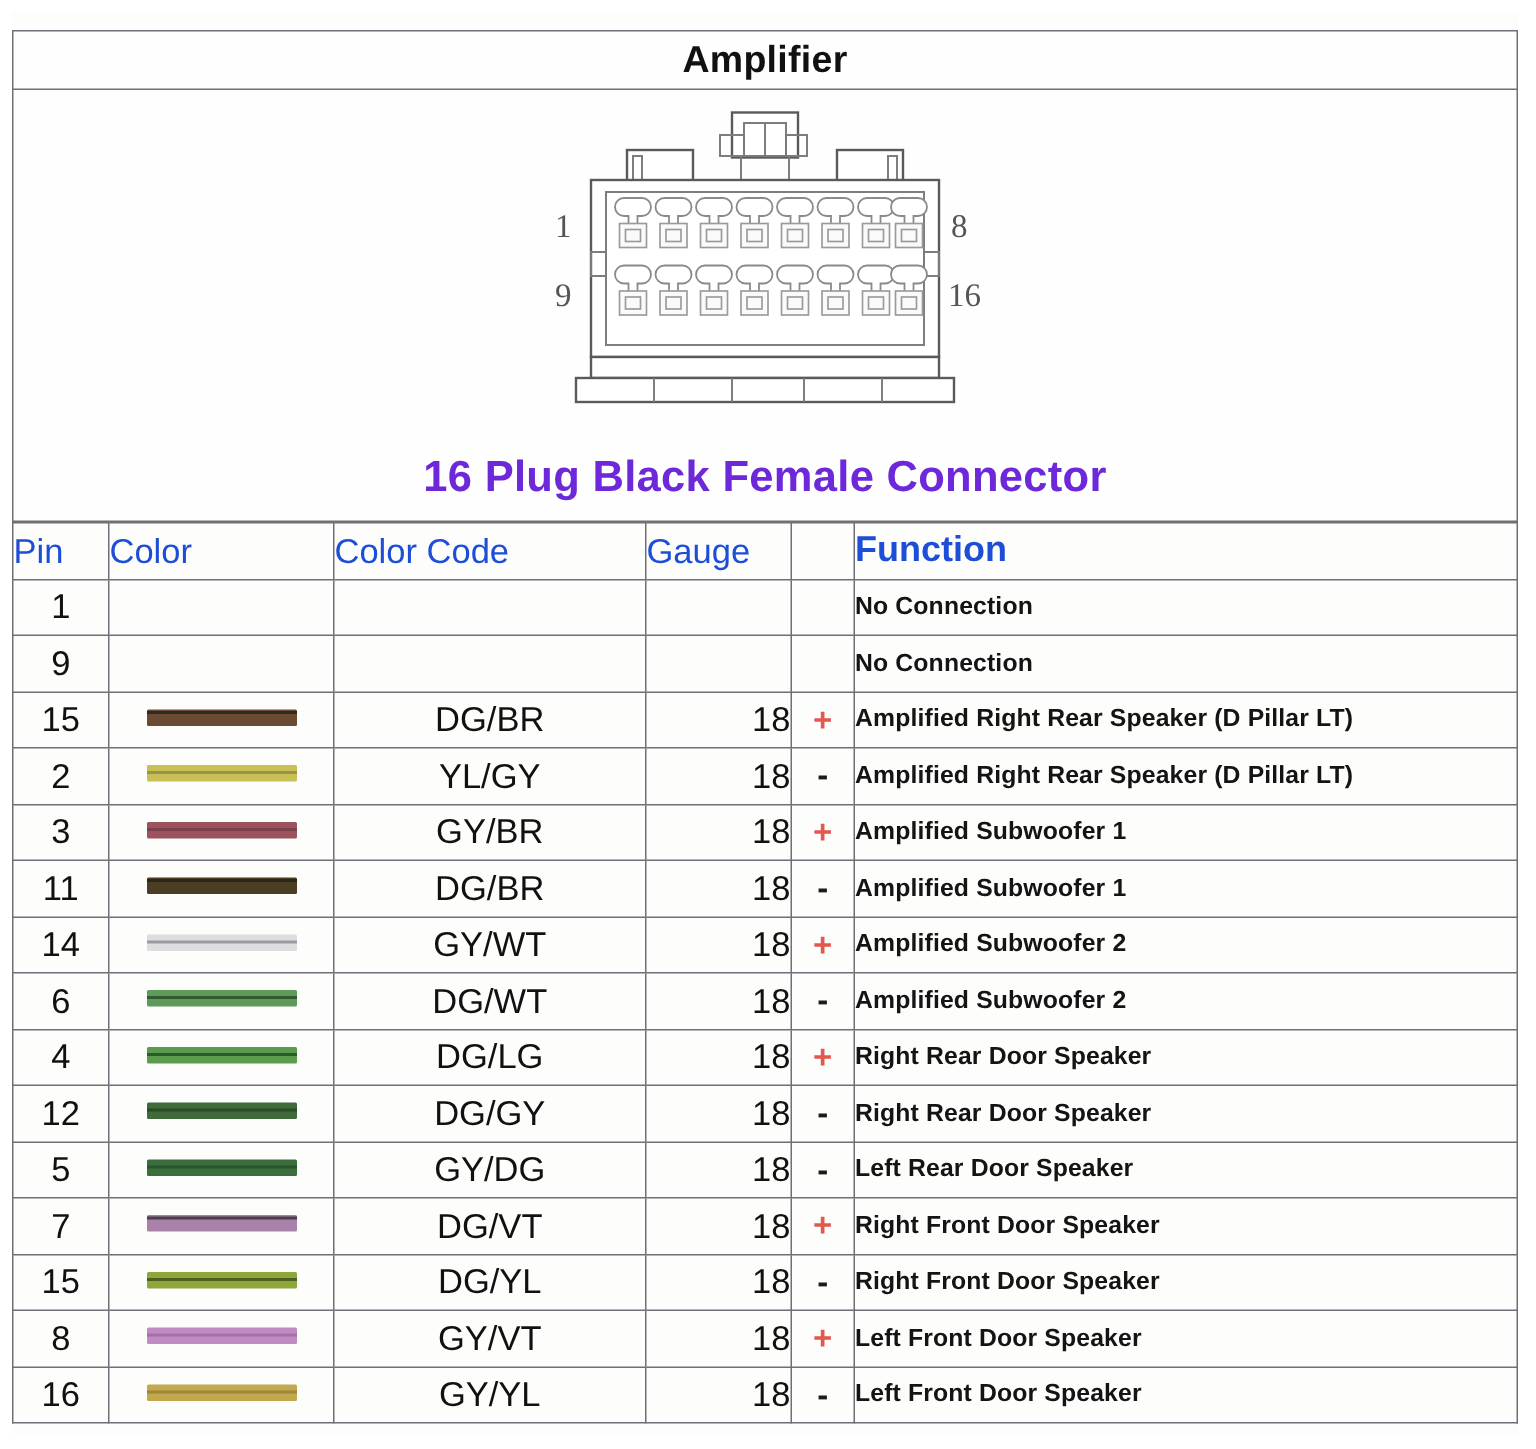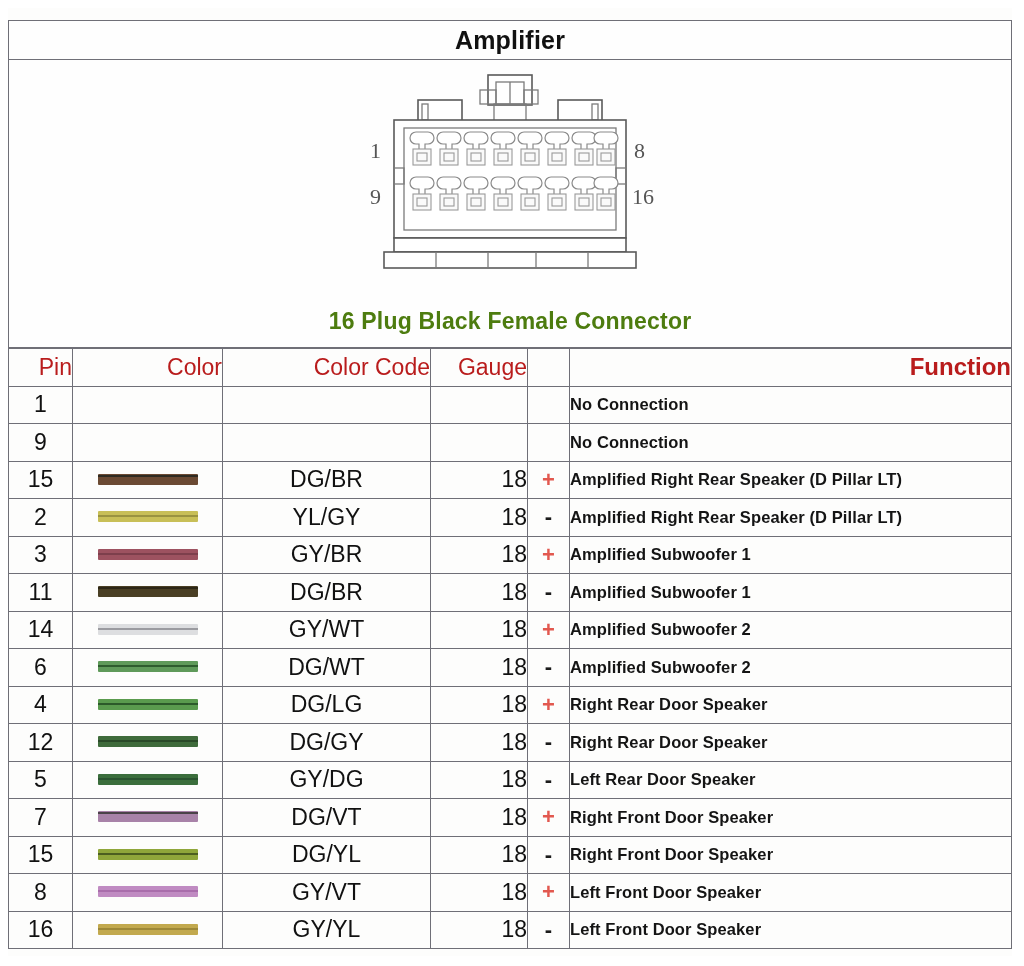--- a/index.html
+++ b/index.html
@@ -64,23 +64,23 @@
     display: flex;
     justify-content: center;
   }
 
   .caption {
     position: absolute;
     left: 0;
     right: 0;
     bottom: 12px;
     text-align: center;
-    font-size: 23px;
+    font-size: 29px;
     font-weight: bold;
-    color: #4d7c0f;
+    color: #6d28d9;
     letter-spacing: 0.2px;
   }
 
   
   table.pinout {
     width: 100%;
     border-collapse: collapse;
     table-layout: fixed;
     background: #fdfdfc;
   }
@@ -96,22 +96,22 @@
     border: 1px solid #6f6f77;
     padding: 0;
     height: 36.5px;
     vertical-align: middle;
     background: #fdfdfc;
   }
 
   th.h-pin, th.h-color, th.h-code, th.h-gauge, th.h-function {
     font-size: 23px;
     font-weight: normal;
-    text-align: right;
-    color: #b91c1c;
+    text-align: left;
+    color: #1d4ed8;
   }
   th.h-function { font-weight: bold; font-size: 24px; }
   th.h-pol { border-right: none; }
   th.h-function { border-left: none; }
 
   td.pin {
     text-align: center;
     font-size: 23px;
     color: #111111;
   }

